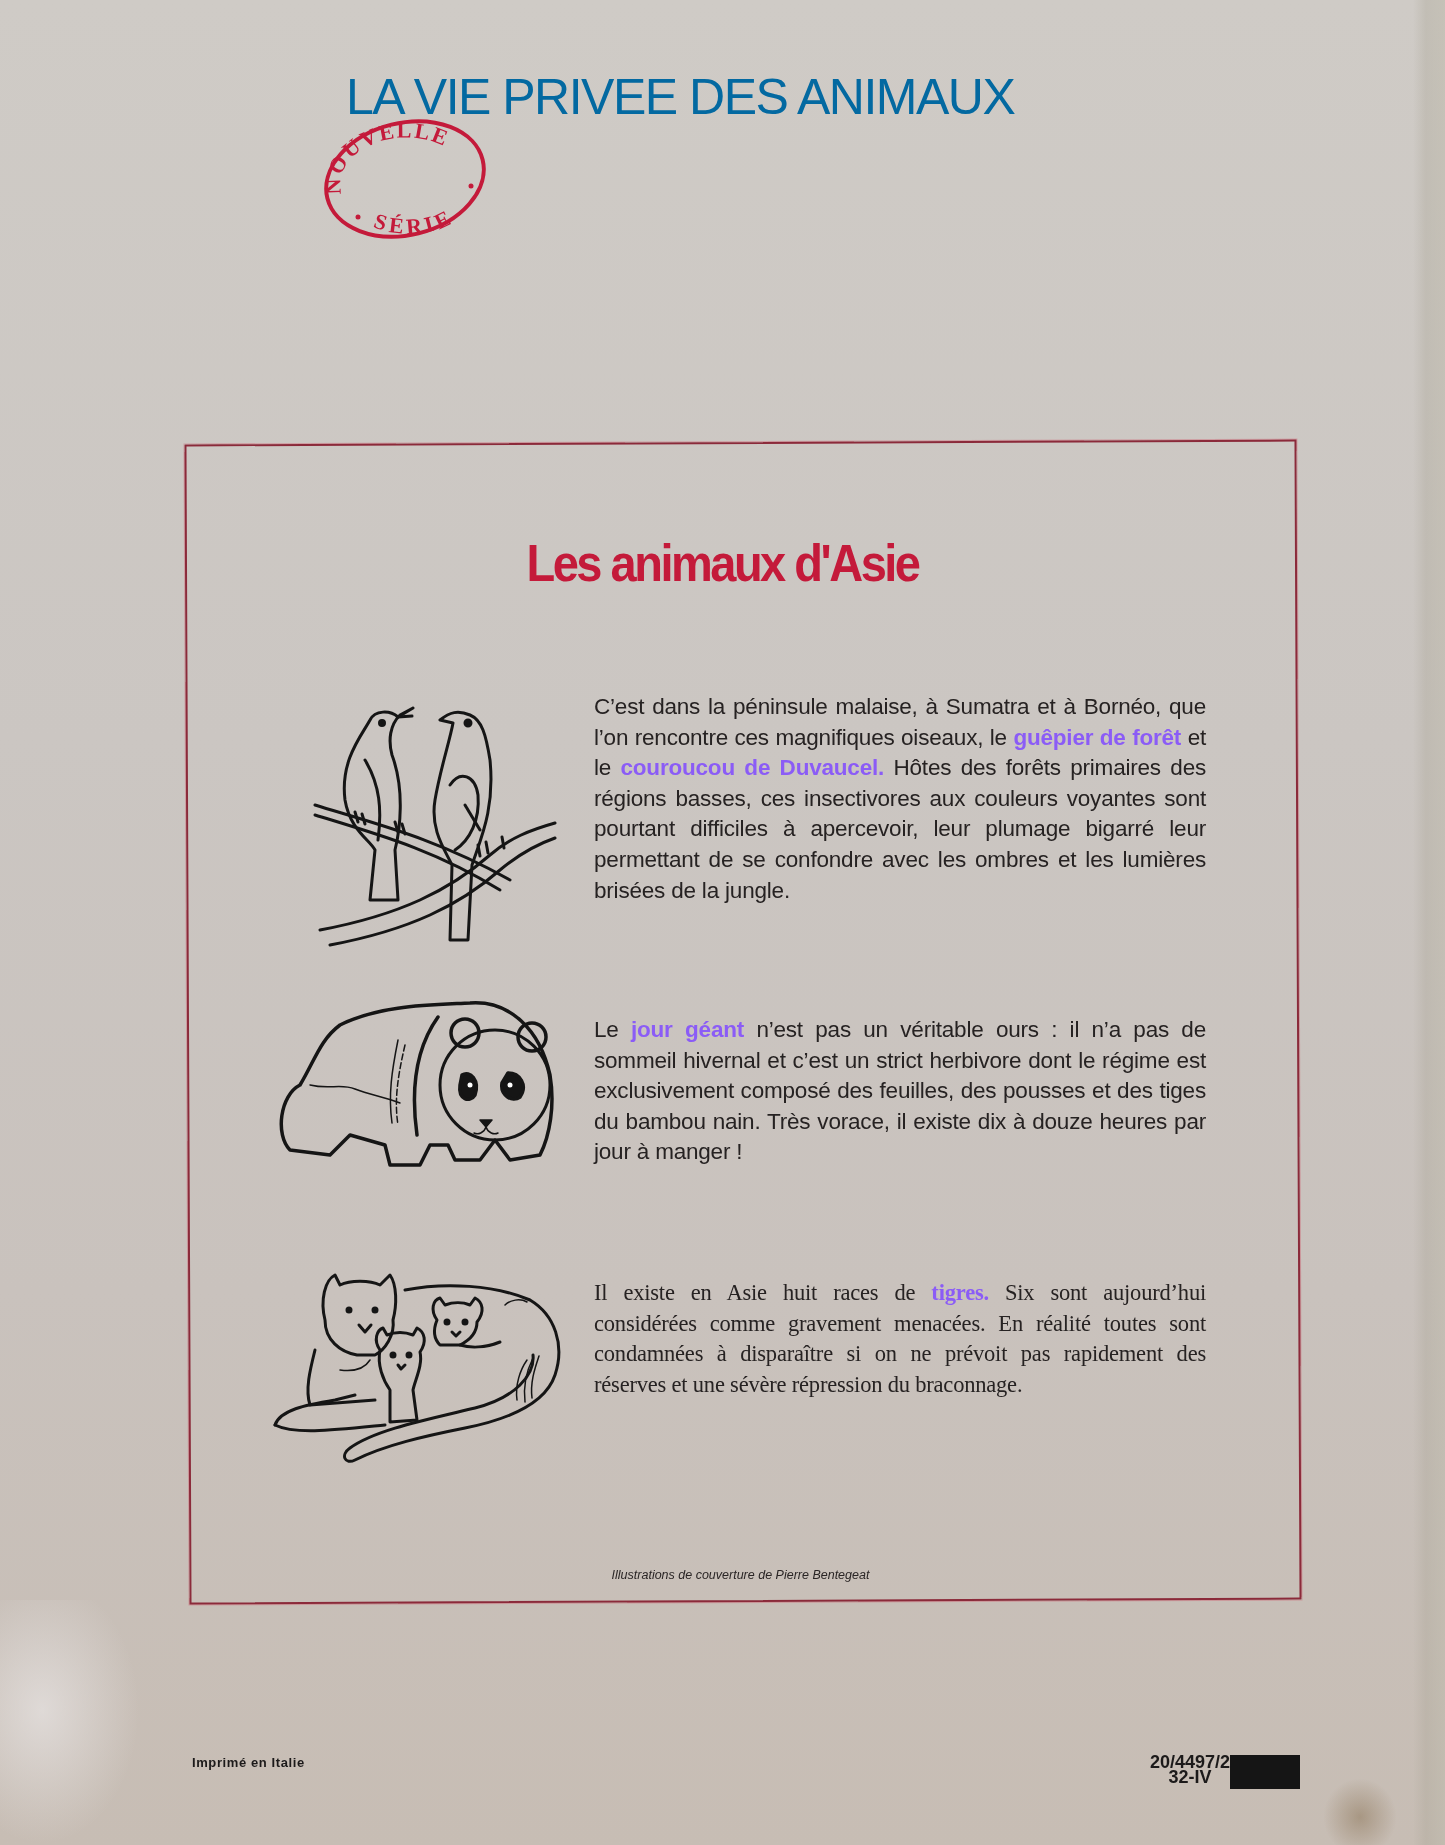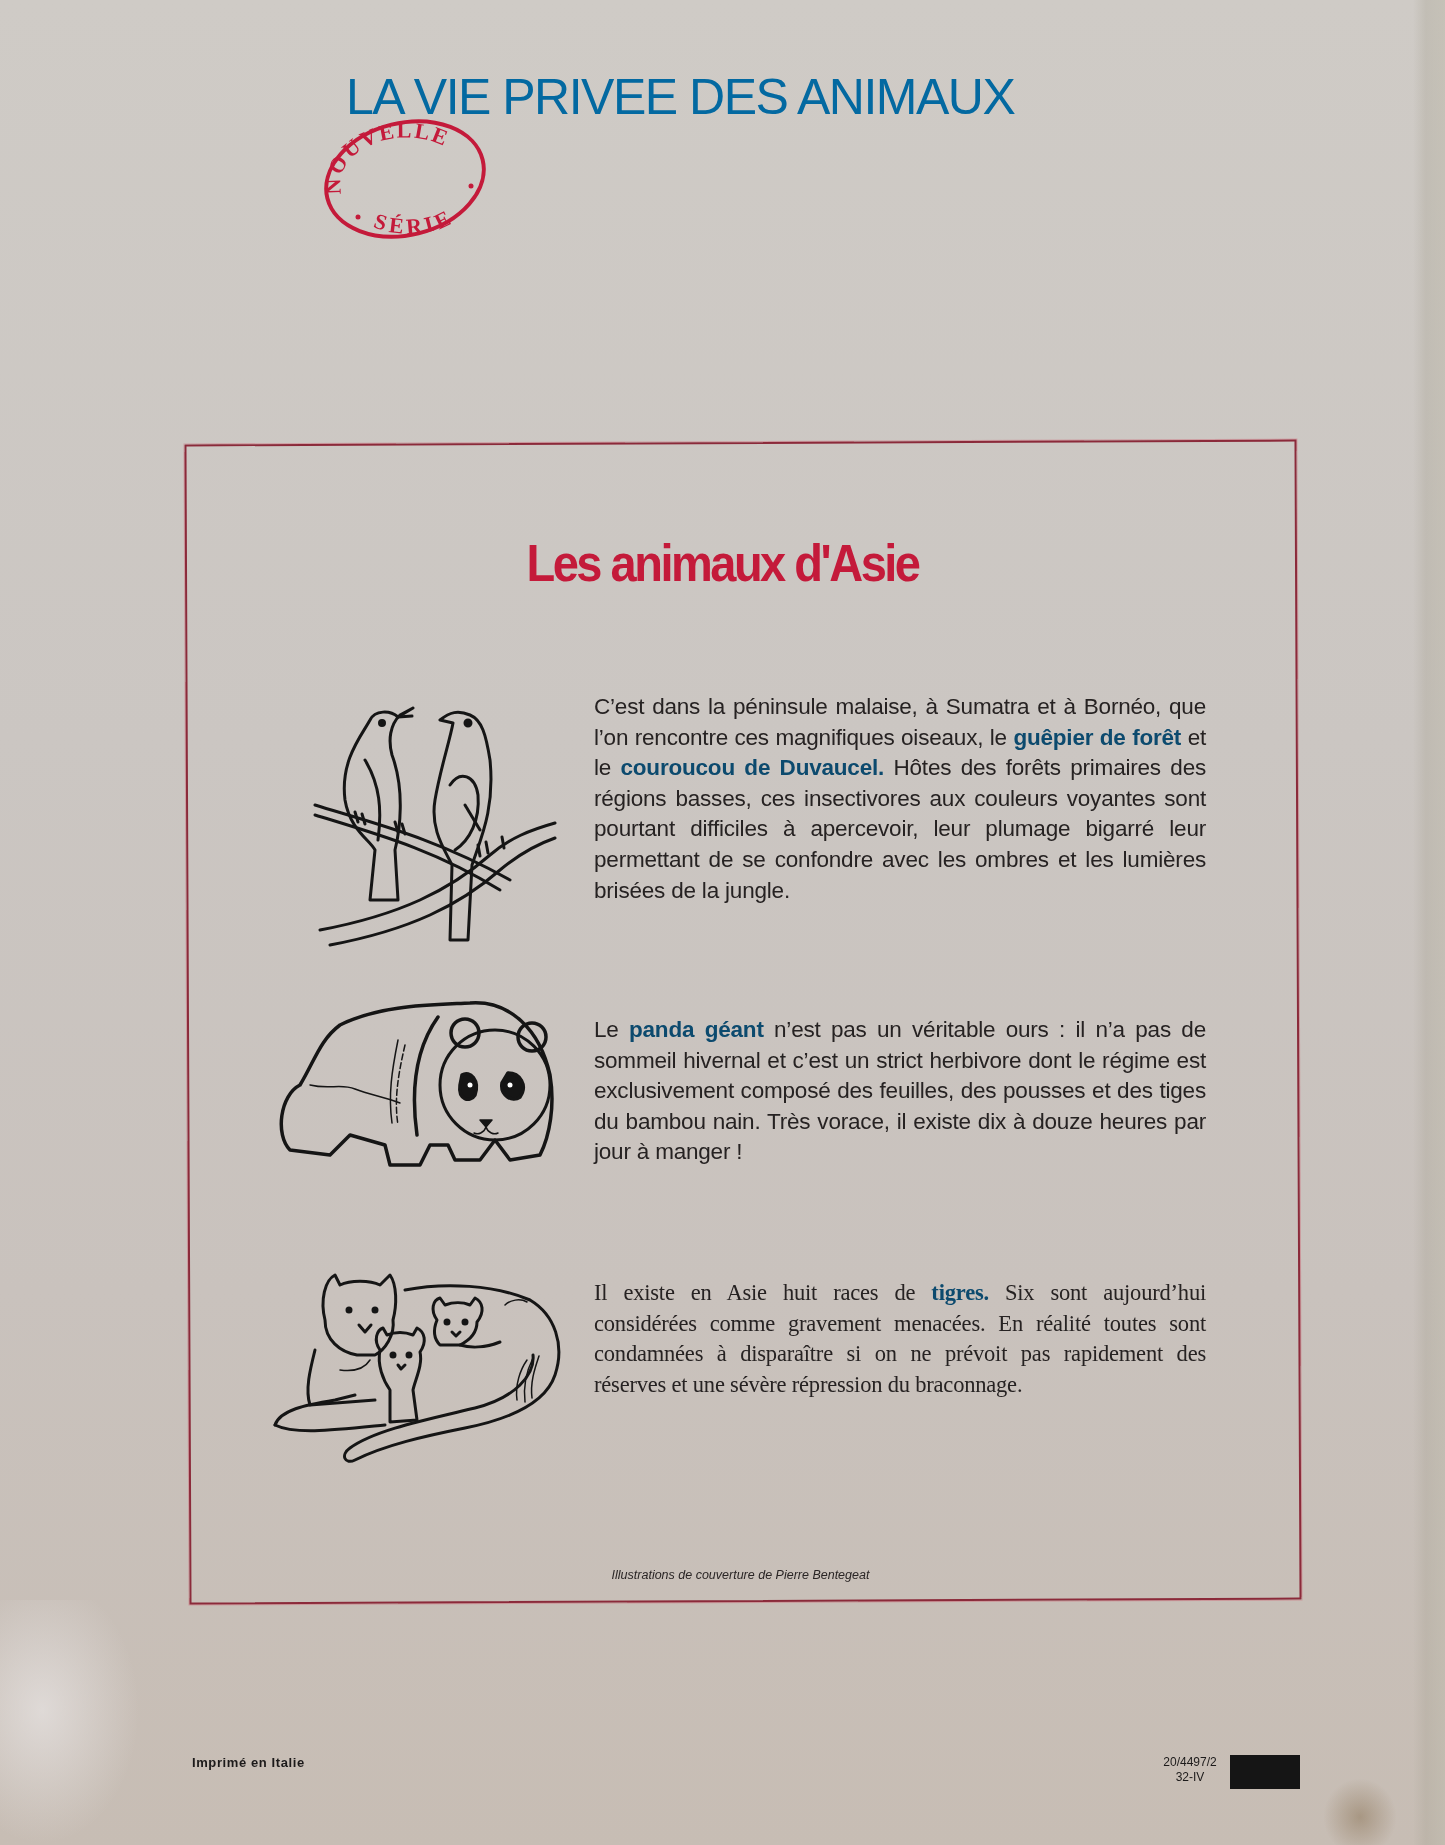--- a/index.html
+++ b/index.html
@@ -33,32 +33,32 @@
       position: absolute; top: 535px; left: 0; width: 1445px; text-align: center;
       font-size: 47px; font-weight: 700; letter-spacing: -2.5px; color: #c41a3a;
       transform: scaleY(1.12);
     }
     .illus { position: absolute; }
     .paragraph {
       position: absolute; left: 594px; width: 612px;
       font-size: 22.5px; line-height: 30.6px; color: #262222; text-align: justify;
       letter-spacing: -0.2px;
     }
-    .paragraph b { font-weight: 700; color: #0c4a6e; }
+    .paragraph b { font-weight: 700; color: #8b5cf6; }
     .credit {
       position: absolute; top: 1568px; left: 0; width: 1445px; text-align: center;
       font-size: 12.5px; font-style: italic; color: #2a2525; padding-left: 36px; box-sizing: border-box;
     }
     .printed {
       position: absolute; top: 1755px; left: 192px;
       font-size: 13px; font-weight: 700; letter-spacing: 0.6px; color: #1c1a1a;
     }
     .ref {
       position: absolute; top: 1755px; left: 1150px; width: 80px; text-align: center;
-      font-size: 12px; font-weight: 400; line-height: 15px; color: #1c1a1a;
+      font-size: 18px; font-weight: 700; line-height: 15px; color: #1c1a1a;
     }
     .barcode-block {
       position: absolute; top: 1755px; left: 1230px; width: 70px; height: 34px;
       background: #151515;
     }
     .stain {
       position: absolute; left: 1320px; top: 1775px; width: 80px; height: 70px;
       background: radial-gradient(ellipse at 50% 60%, rgba(110,80,40,0.35) 0%, rgba(110,80,40,0) 65%);
     }
   </style>
@@ -127,21 +127,21 @@
   <circle cx="262" cy="52" r="14"></circle>
   <path d="M192 90 C 200 85, 210 95, 205 110 C 200 118, 188 115, 190 100 Z" fill="#151515"></path>
   <path d="M238 88 C 250 88, 258 100, 250 112 C 242 118, 230 110, 232 98 Z" fill="#151515"></path>
   <circle cx="200" cy="100" r="2.5" fill="#ffffff" stroke="none"></circle>
   <circle cx="240" cy="100" r="2.5" fill="#ffffff" stroke="none"></circle>
   <path d="M210 135 L 222 135 L 216 142 Z" fill="#151515" stroke-width="1.5"></path>
   <path d="M216 142 C 214 148, 208 150, 204 148 M216 142 C 218 148, 224 150, 228 148" stroke-width="1.5"></path>
 </svg>
 
 <div class="paragraph" style="top:1015px;">
-  <span>Le </span><b>panda géant</b><span> n’est pas un véritable ours : il n’a pas de sommeil hivernal et c’est un strict herbivore dont le régime est exclusivement composé des feuilles, des pousses et des tiges du bambou nain. Très vorace, il existe dix à douze heures par jour à manger !</span>
+  <span>Le </span><b>jour géant</b><span> n’est pas un véritable ours : il n’a pas de sommeil hivernal et c’est un strict herbivore dont le régime est exclusivement composé des feuilles, des pousses et des tiges du bambou nain. Très vorace, il existe dix à douze heures par jour à manger !</span>
 </div>
 
 <svg class="illus" style="left:265px; top:1260px;" width="310" height="210" viewBox="0 0 310 210" fill="none" stroke="#151515" stroke-width="3" stroke-linejoin="round" stroke-linecap="round">
 
   <path d="M10 165 C 15 150, 40 145, 70 140 L 90 135"></path>
   <path d="M10 165 C 30 175, 70 170, 120 165"></path>
   <path d="M140 30 C 180 22, 230 25, 265 40 C 290 55, 300 85, 290 115 C 280 145, 240 160, 200 168 C 160 176, 120 185, 90 200 C 80 205, 75 195, 85 188 C 110 170, 160 160, 210 148 C 250 138, 270 115, 268 95"></path>
   <path d="M240 45 C 245 40, 255 38, 262 42" stroke-width="1.5"></path>
   <path d="M262 100 C 255 110, 250 125, 252 140 M268 98 C 262 110, 258 125, 260 142 M274 96 C 270 108, 265 122, 267 138" stroke-width="1.5"></path>
 

